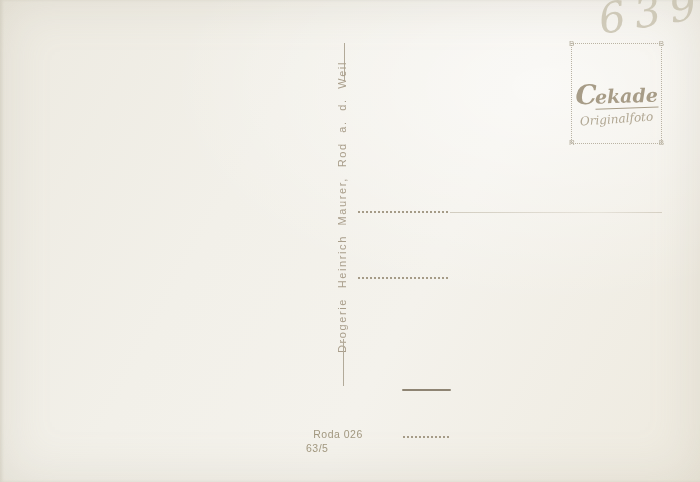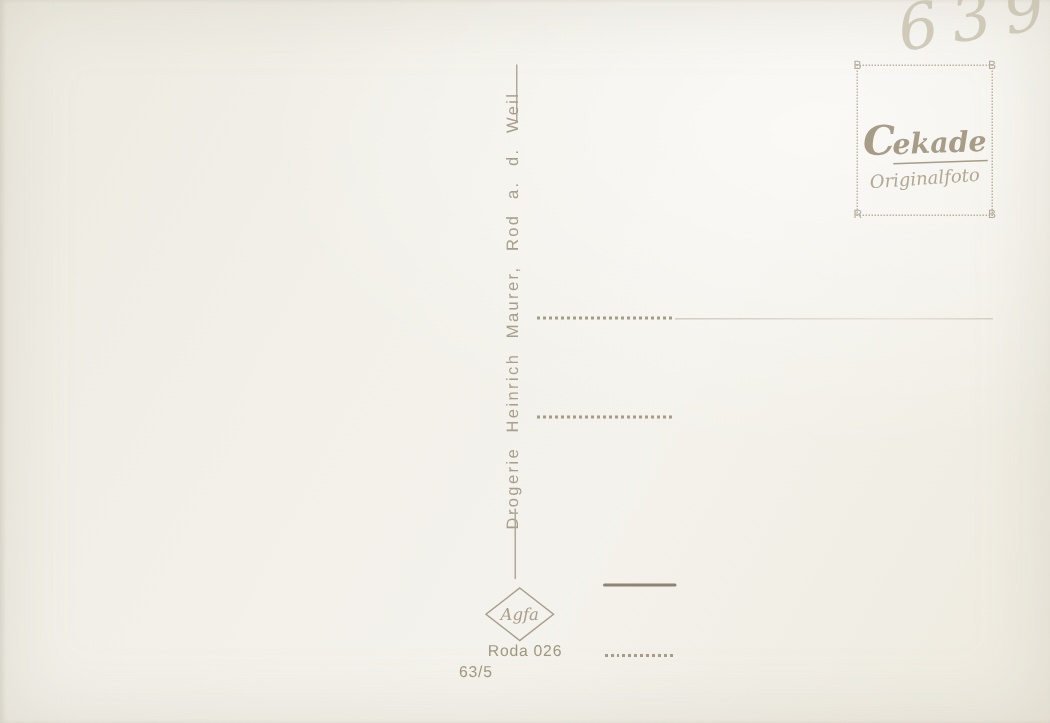--- a/index.html
+++ b/index.html
@@ -113,21 +113,21 @@
   }
   .solidline{
     position:absolute; left:402px; top:389px;
     width:49px; height:2px;
     background:#8e8473;
     border-radius:1px;
   }
 
   
   .ordernum{
-    position:absolute; left:318px; top:428px;
+    position:absolute; left:306px; top:428px;
     width:64px;
     text-align:center;
     font-size:10.5px;
     letter-spacing:0.5px;
     color:#a1977f;
     white-space:nowrap;
   }
   .ordercode{
     position:absolute; left:306px; top:442px;
     width:64px;
@@ -160,26 +160,20 @@
     <div class="cekade">
       <span class="initial">C</span><span class="rest">ekade</span>
     </div>
     <div class="originalfoto">Originalfoto</div>
   </div>
 
   <div class="vline top"></div>
   <div class="publisher">Drogerie  Heinrich  Maurer,  Rod  a. d.  Weil</div>
   <div class="vline bottom"></div>
 
-  <div class="diamond">
-    <svg width="47" height="37" viewBox="0 0 47 37">
-      <polygon points="23.5,1 46,18.5 23.5,36 1,18.5" fill="none" stroke="#a99e8b" stroke-width="1"></polygon>
-      <text x="23.5" y="22.5" text-anchor="middle" font-family="DejaVu Serif, serif" font-style="italic" font-size="11" fill="#a99e8b">Agfa</text>
-    </svg>
-  </div>
 
   <div class="dotline l1"></div>
   <div class="faintline"></div>
   <div class="dotline l2"></div>
   <div class="solidline"></div>
   <div class="dotline l4"></div>
 
   <div class="ordernum">Roda 026</div>
   <div class="ordercode">63/5</div>
 

